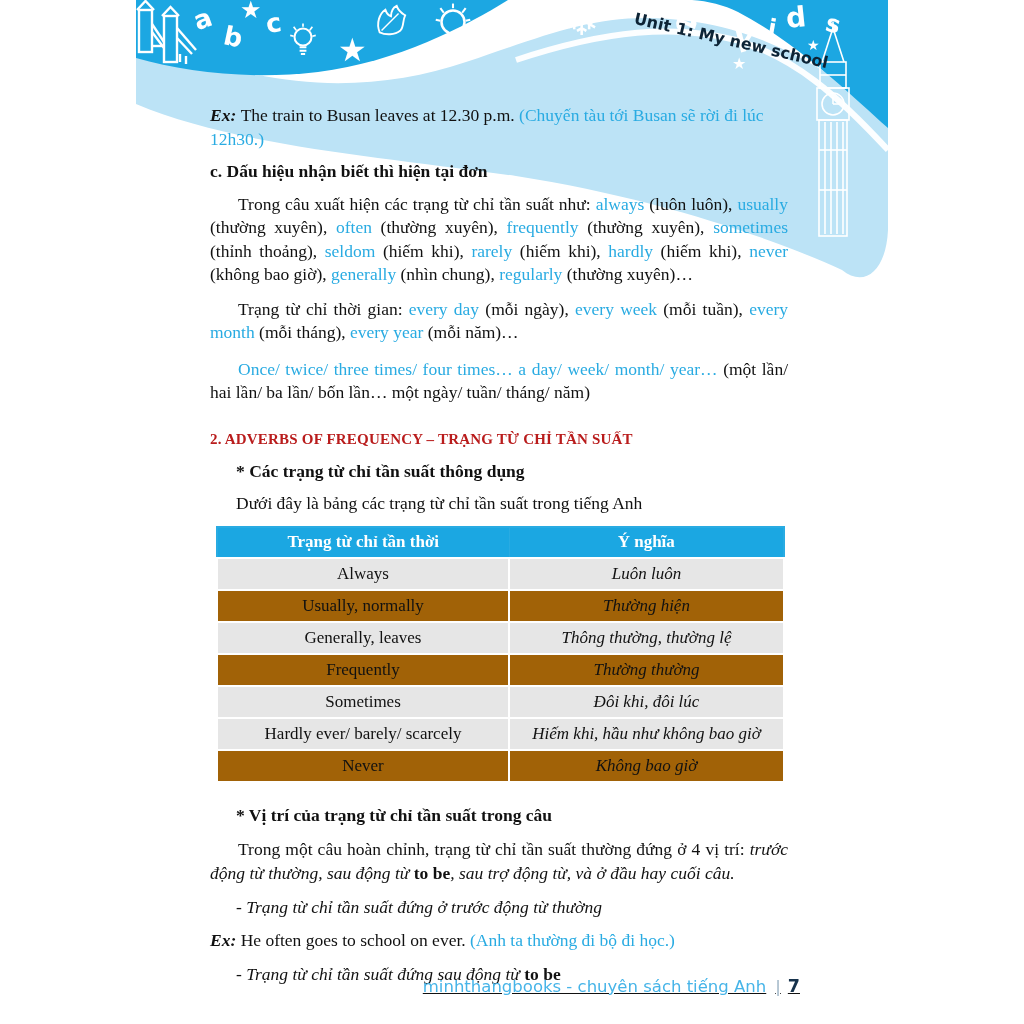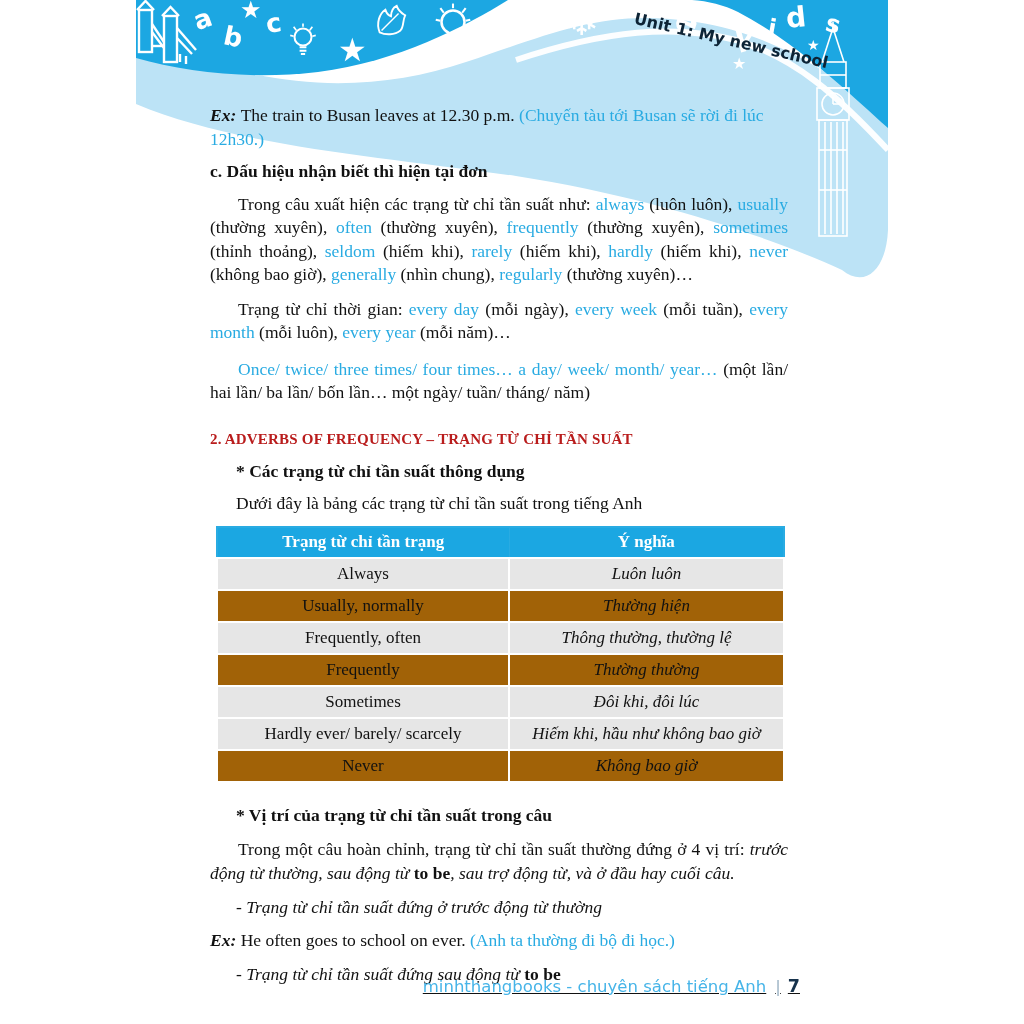--- a/index.html
+++ b/index.html
@@ -143,45 +143,45 @@
     <span class="hletter" style="left:690px;top:12px;font-size:24px;transform:rotate(15deg)">s</span>
     <span class="hstar" style="left:671px;top:38px;font-size:14px">★</span>
 
     <div class="unit-label">Unit 1: My new school</div>
   </div>
 
   <div class="content">
     <p><span class="bi">Ex: </span><span>The train to Busan leaves at 12.30 p.m. </span><span class="blue">(Chuyến tàu tới Busan sẽ rời đi lúc 12h30.)</span></p>
     <p class="b mt9">c. Dấu hiệu nhận biết thì hiện tại đơn</p>
     <p class="indent just mt9"><span>Trong câu xuất hiện các trạng từ chỉ tần suất như: </span><span class="blue">always</span><span> (luôn luôn), </span><span class="blue">usually</span><span> (thường xuyên), </span><span class="blue">often</span><span> (thường xuyên), </span><span class="blue">frequently</span><span> (thường xuyên), </span><span class="blue">sometimes</span><span> (thỉnh thoảng), </span><span class="blue">seldom</span><span> (hiếm khi), </span><span class="blue">rarely</span><span> (hiếm khi), </span><span class="blue">hardly</span><span> (hiếm khi), </span><span class="blue">never</span><span> (không bao giờ), </span><span class="blue">generally</span><span> (nhìn chung), </span><span class="blue">regularly</span><span> (thường xuyên)…</span></p>
-    <p class="indent just mt11"><span>Trạng từ chỉ thời gian: </span><span class="blue">every day</span><span> (mỗi ngày), </span><span class="blue">every week</span><span> (mỗi tuần), </span><span class="blue">every month</span><span> (mỗi luôn), </span><span class="blue">every year</span><span> (mỗi năm)…</span></p>
+    <p class="indent just mt11"><span>Trạng từ chỉ thời gian: </span><span class="blue">every day</span><span> (mỗi ngày), </span><span class="blue">every week</span><span> (mỗi tuần), </span><span class="blue">every month</span><span> (mỗi tháng), </span><span class="blue">every year</span><span> (mỗi năm)…</span></p>
     <p class="indent just mt13"><span class="blue">Once/ twice/ three times/ four times… a day/ week/ month/ year… </span><span>(một lần/ hai lần/ ba lần/ bốn lần… một ngày/ tuần/ tháng/ năm)</span></p>
 
     <h2 class="sec">2. ADVERBS OF FREQUENCY – TRẠNG TỪ CHỈ TẦN SUẤT</h2>
     <p class="b sub mt9">* Các trạng từ chỉ tần suất thông dụng</p>
     <p class="sub mt9">Dưới đây là bảng các trạng từ chỉ tần suất trong tiếng Anh</p>
 
     <table class="freq">
       <thead>
         <tr>
-          <th>Trạng từ chỉ tần trạng</th>
+          <th>Trạng từ chỉ tần thời</th>
           <th>Ý nghĩa</th>
         </tr>
       </thead>
       <tbody>
           <tr class="row-grey">
             <td class="en">Always</td>
             <td class="vi">Luôn luôn</td>
           </tr>
           <tr class="row-blue">
             <td class="en">Usually, normally</td>
             <td class="vi">Thường hiện</td>
           </tr>
           <tr class="row-grey">
-            <td class="en">Frequently, often</td>
+            <td class="en">Generally, leaves</td>
             <td class="vi">Thông thường, thường lệ</td>
           </tr>
           <tr class="row-blue">
             <td class="en">Frequently</td>
             <td class="vi">Thường thường</td>
           </tr>
           <tr class="row-grey">
             <td class="en">Sometimes</td>
             <td class="vi">Đôi khi, đôi lúc</td>
           </tr>

